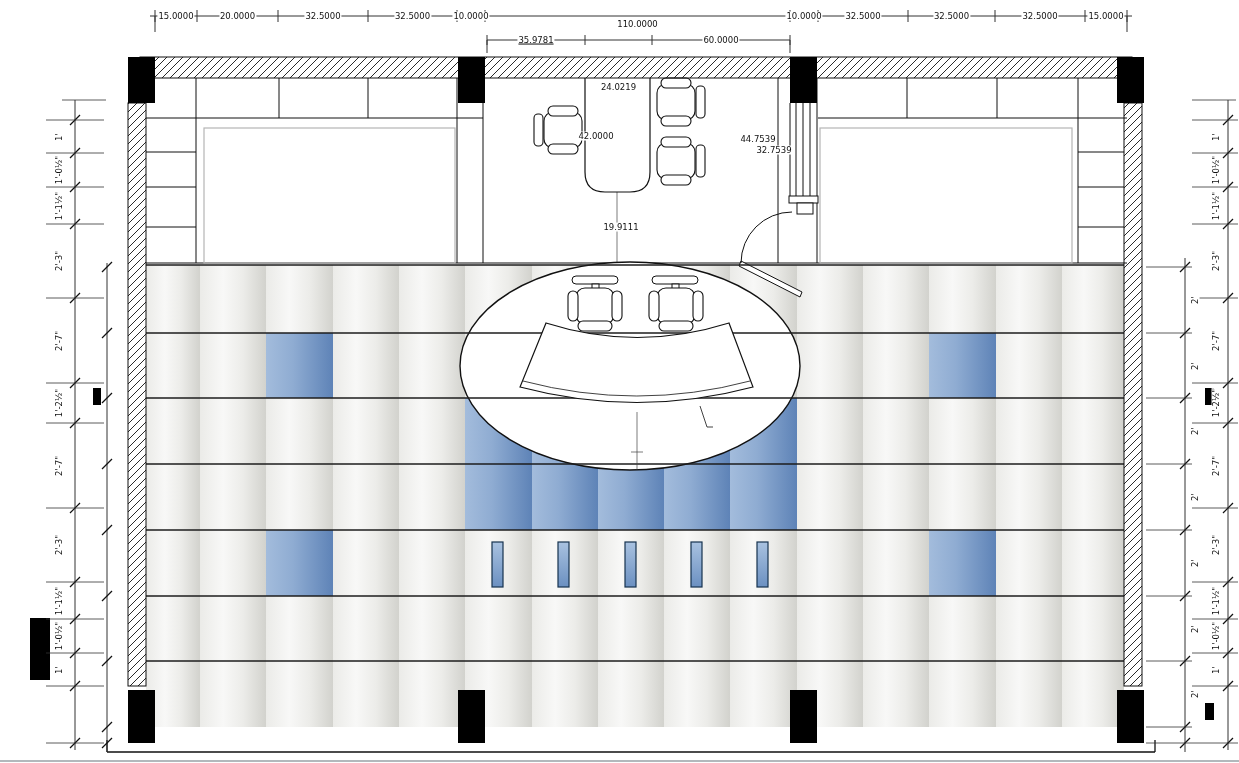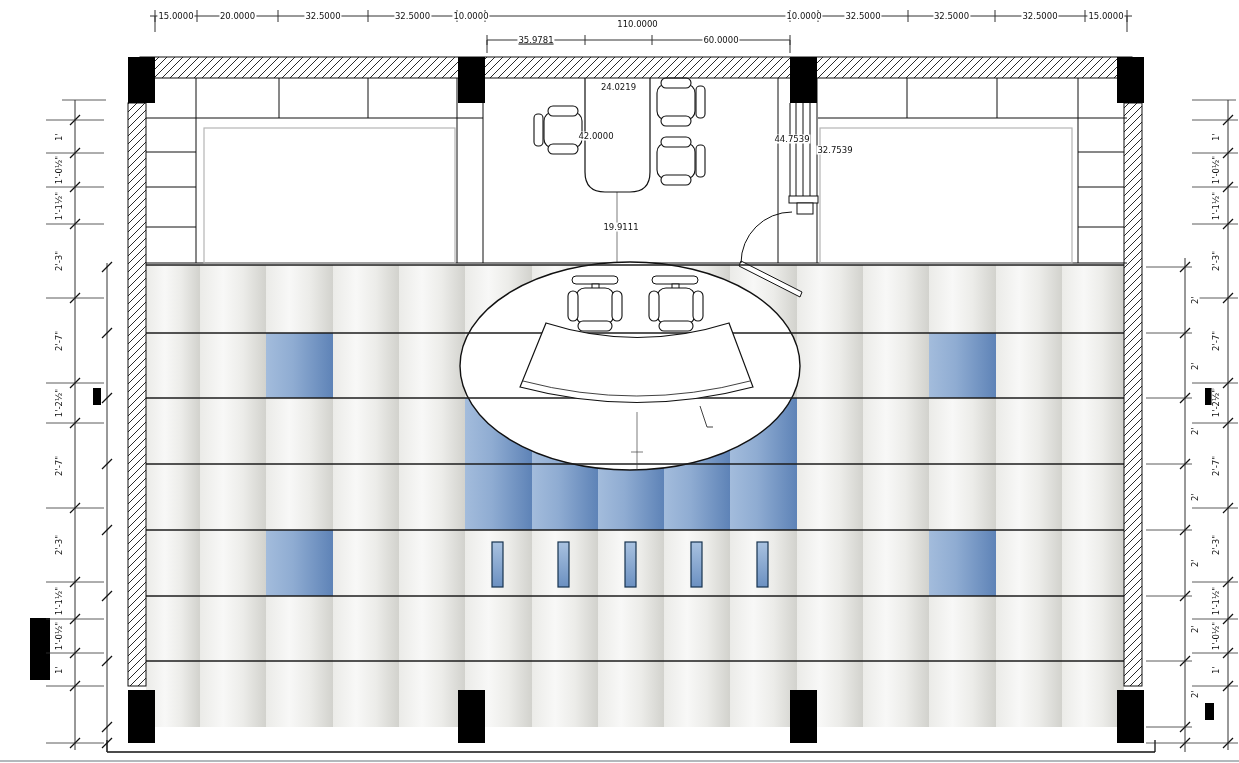--- a/index.html
+++ b/index.html
@@ -369,22 +369,22 @@
           <line x1="1223" y1="748" x2="1233" y2="738" stroke="#111" stroke-width="1.2"></line>
           <line x1="1192" y1="743" x2="1238" y2="743" stroke="#333" stroke-width="0.8"></line>
           <line x1="1192" y1="100" x2="1236" y2="100" stroke="#333" stroke-width="0.8"></line>
         </g>
   </g>
 </svg>
 
 <div id="labels">
   <span class="dim-label" style="left:596px;top:136px">42.0000</span>
   <span class="dim-label" style="left:621px;top:227px">19.9111</span>
-  <span class="dim-label" style="left:792px;top:139px">44.7539</span>
-  <span class="dim-label" style="left:835px;top:150px">32.7539</span>
+  <span class="dim-label" style="left:758px;top:139px">44.7539</span>
+  <span class="dim-label" style="left:774px;top:150px">32.7539</span>
 <span class="dim-label" style="left: 176px; top: 16px;">15.0000</span>
       <span class="dim-label" style="left: 237.5px; top: 16px;">20.0000</span>
       <span class="dim-label" style="left: 323px; top: 16px;">32.5000</span>
       <span class="dim-label" style="left: 412.5px; top: 16px;">32.5000</span>
       <span class="dim-label" style="left: 471px; top: 16px;">10.0000</span>
       <span class="dim-label" style="left: 637.5px; top: 24px;">110.0000</span>
       <span class="dim-label" style="left: 804px; top: 16px;">10.0000</span>
       <span class="dim-label" style="left: 863px; top: 16px;">32.5000</span>
       <span class="dim-label" style="left: 951.5px; top: 16px;">32.5000</span>
       <span class="dim-label" style="left: 1040px; top: 16px;">32.5000</span>

